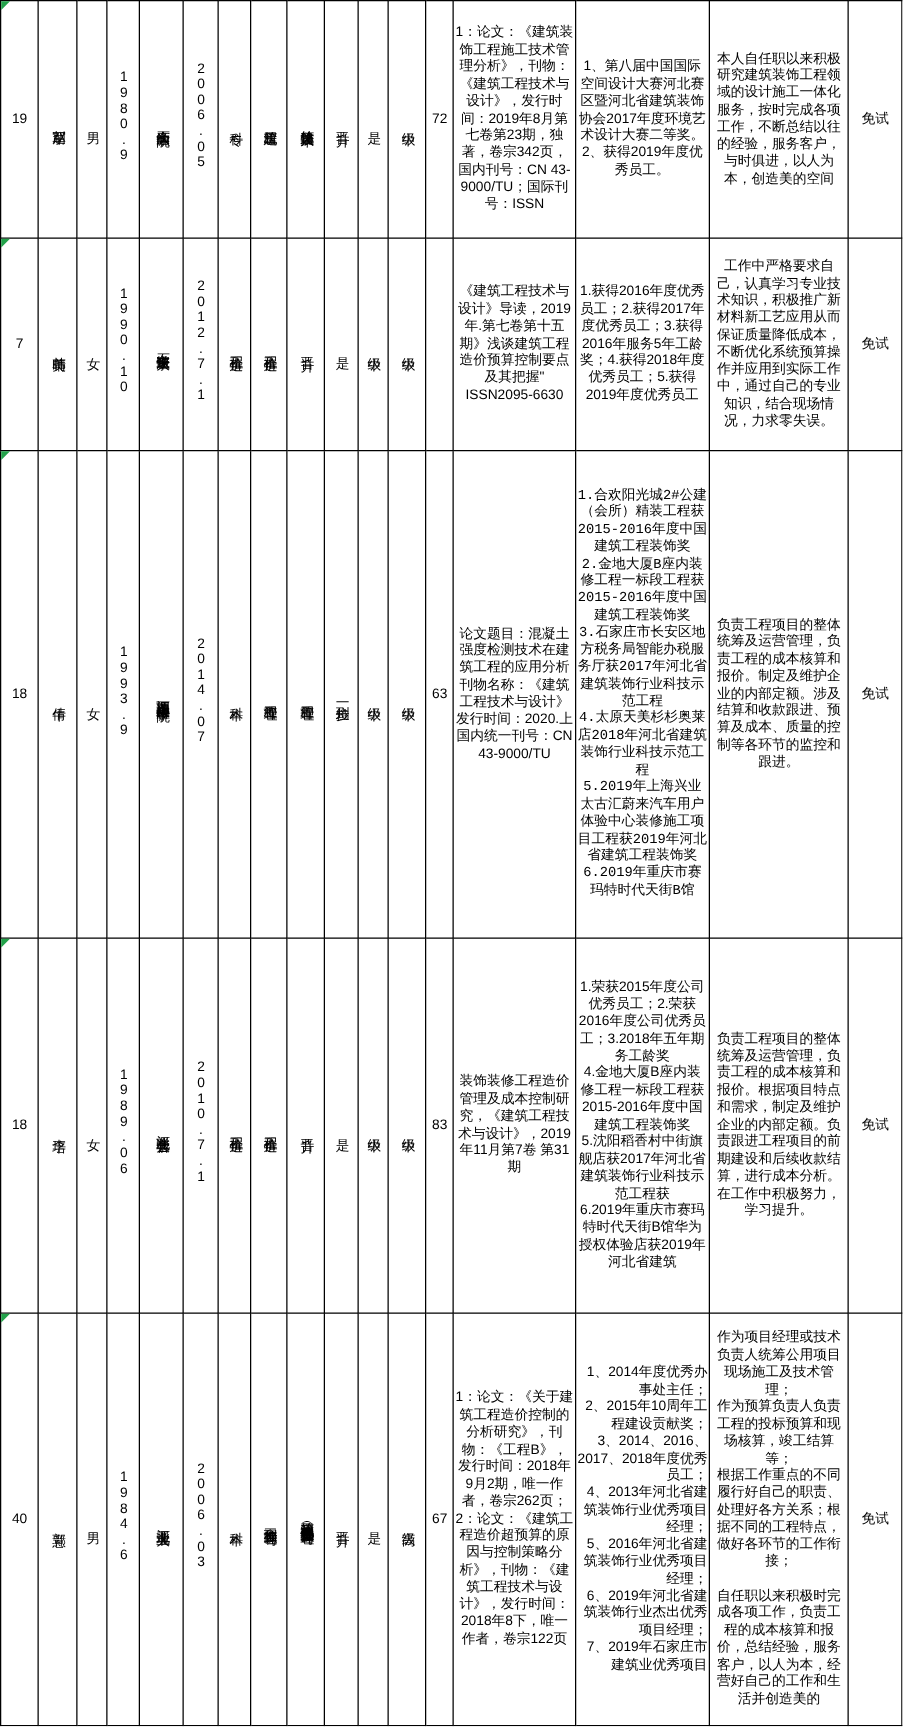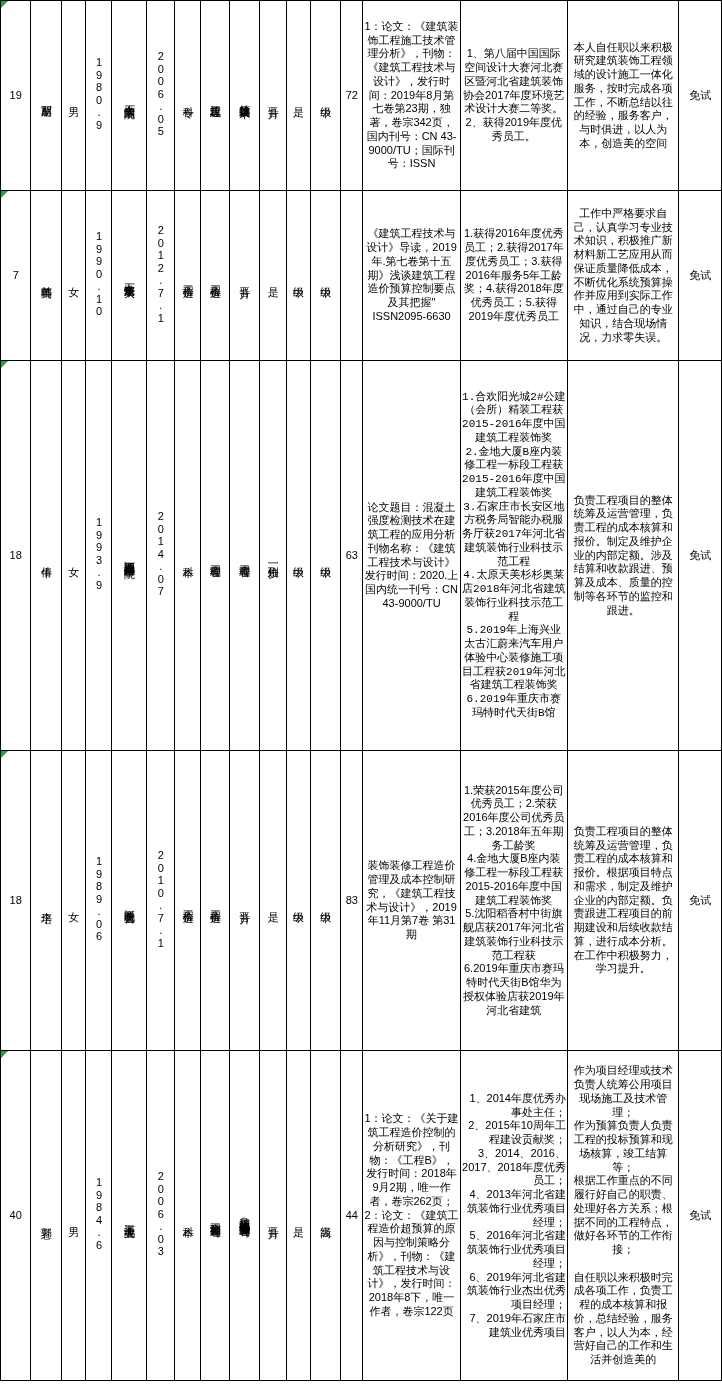--- a/index.html
+++ b/index.html
@@ -213,21 +213,21 @@
       <td class="cell-v"><span class="vt">男</span></td>
       <td class="cell-v"><span class="vt">1984.6</span></td>
       <td class="cell-v"><span class="vt">河北工业大学</span></td>
       <td class="cell-v"><span class="vt">2006.03</span></td>
       <td class="cell-v"><span class="vt">本科</span></td>
       <td class="cell-v"><span class="vt">工程预算与管理</span></td>
       <td class="cell-v"><span class="vt wrapv">建筑工程其他专业（工程预算与管理）</span></td>
       <td class="cell-v"><span class="vt">晋升</span></td>
       <td class="cell-v"><span class="vt">是</span></td>
       <td class="cell-v"><span class="vt">高级</span></td>
-      <td class="num">44</td>
+      <td class="num">67</td>
       <td class="para" style="white-space:pre-line;">1：论文：《关于建筑工程造价控制的分析研究》，刊物：《工程B》，发行时间：2018年9月2期，唯一作者，卷宗262页；
 2：论文：《建筑工程造价超预算的原因与控制策略分析》，刊物：《建筑工程技术与设计》，发行时间：2018年8下，唯一作者，卷宗122页</td>
       <td class="para" style="white-space:pre-line;text-align:right;">1、2014年度优秀办事处主任；
 2、2015年10周年工程建设贡献奖；
 3、2014、2016、2017、2018年度优秀员工；
 4、2013年河北省建筑装饰行业优秀项目经理；
 5、2016年河北省建筑装饰行业优秀项目经理；
 6、2019年河北省建筑装饰行业杰出优秀项目经理；
 7、2019年石家庄市建筑业优秀项目</td>
       <td class="para" style="white-space:pre-line;">作为项目经理或技术负责人统筹公用项目现场施工及技术管理；

